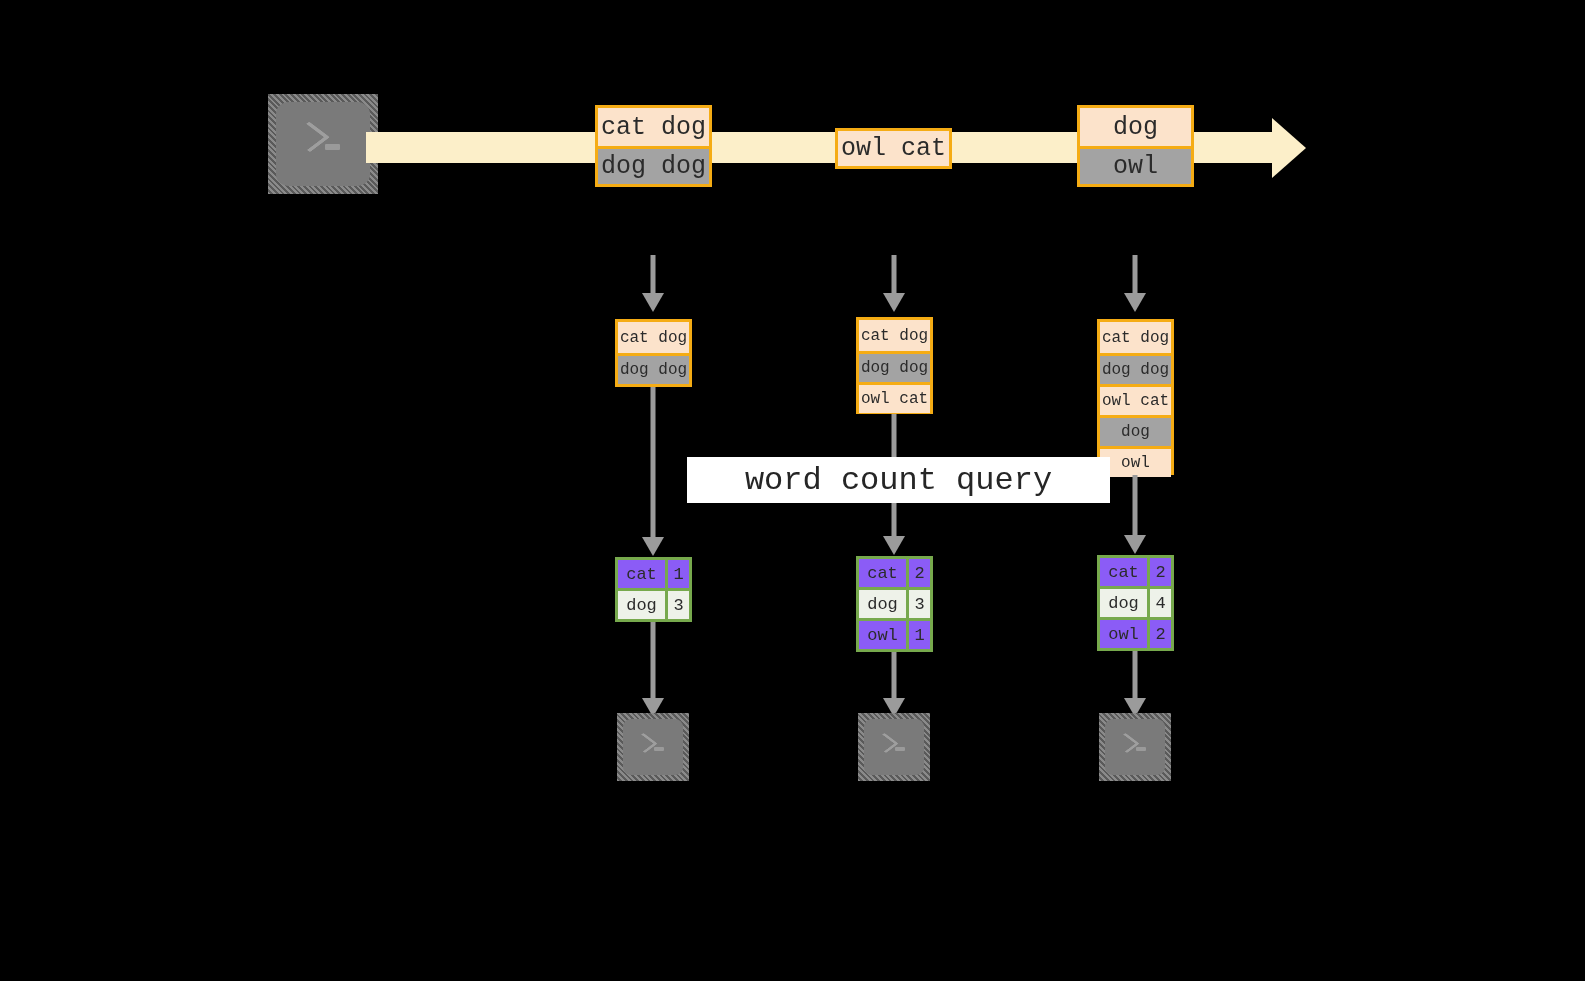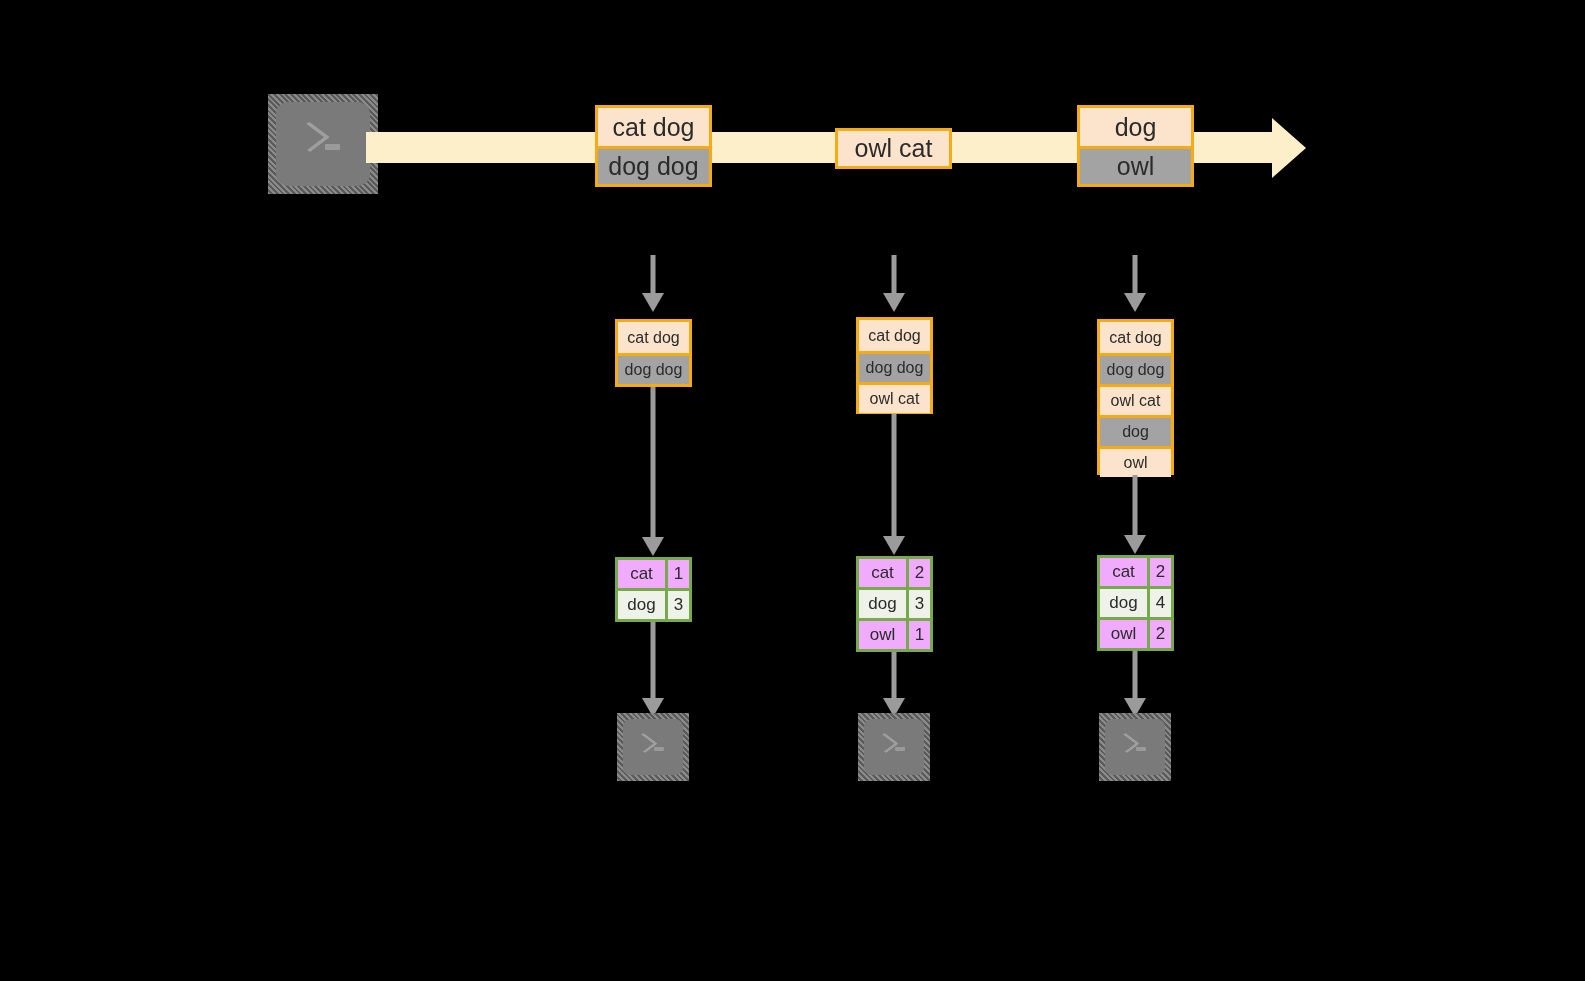--- a/index.html
+++ b/index.html
@@ -11,20 +11,21 @@
   body {
     font-family: "Liberation Sans", sans-serif;
     -webkit-font-smoothing: antialiased;
   }
   #stage {
     position: relative;
     width: 1585px;
     height: 823px;
     background: #000000;
     overflow: hidden;
+    font-family: Liberation Mono, monospace;
   }
 
   
   .terminal {
     position: absolute;
     box-sizing: border-box;
     background-image:
       repeating-linear-gradient(45deg,
         #8a8a8a 0px, #8a8a8a 2px,
         #5a5a5a 2px, #5a5a5a 4px);
@@ -136,21 +137,21 @@
     box-sizing: border-box;
     display: flex;
     align-items: center;
     justify-content: center;
     font-size: 17px;
     color: #2b2b2b;
     white-space: nowrap;
   }
   .res-cell.key { flex: 0 0 47px; }
   .res-cell.val { flex: 1 1 auto; border-left: 3px solid #77a94d; }
-  .res-row.shade-a .res-cell { background: #f0abfc; }
+  .res-row.shade-a .res-cell { background: #8b5cf6; }
   .res-row.shade-b .res-cell { background: #eef2e9; }
 
   
   .conn {
     position: absolute;
   }
   .conn .shaft {
     position: absolute;
     left: 50%;
     transform: translateX(-50%);
@@ -322,14 +323,15 @@
 
   <div class="conn" style="left:1120px; top:651px; width:30px; height:66px;">
     <div class="shaft" style="top:0; height:49px;"></div>
     <div class="head" style="top:47px;"></div>
   </div>
 
   <div class="terminal small" style="left:1099px; top:713px; width:72px; height:68px;">
     <div class="inner"></div>
   </div>
 
+  <div class="query-label" style="left:687px; top:457px; width:423px; height:46px;">word count query</div>
 
 </div>
 
 </body></html>

